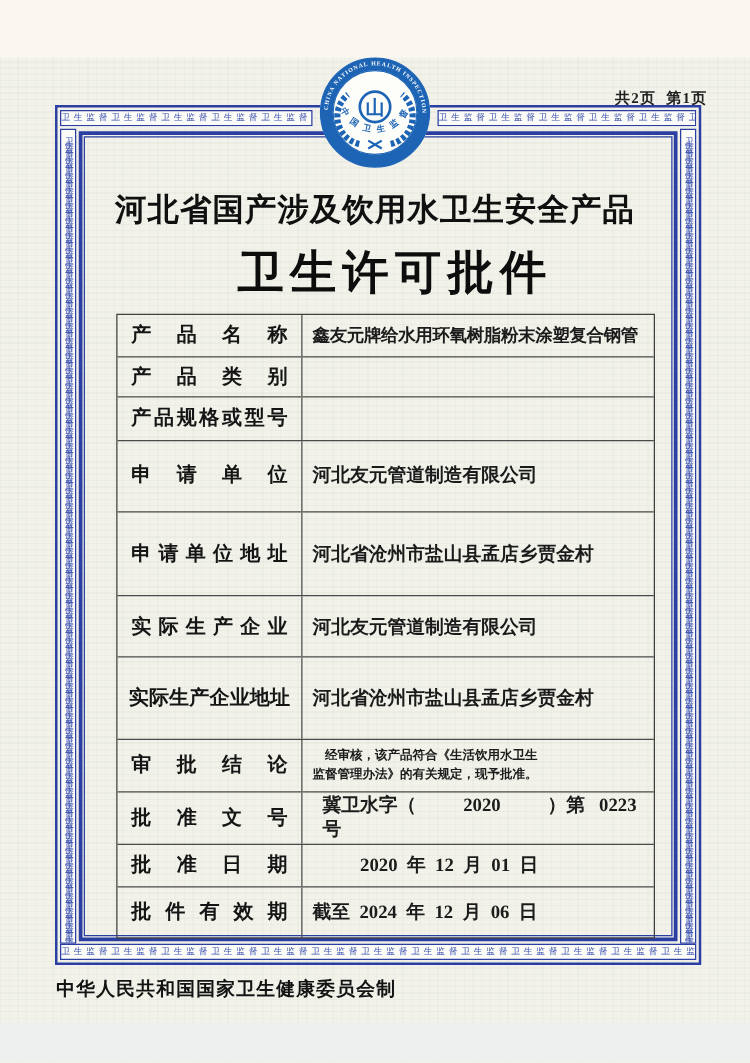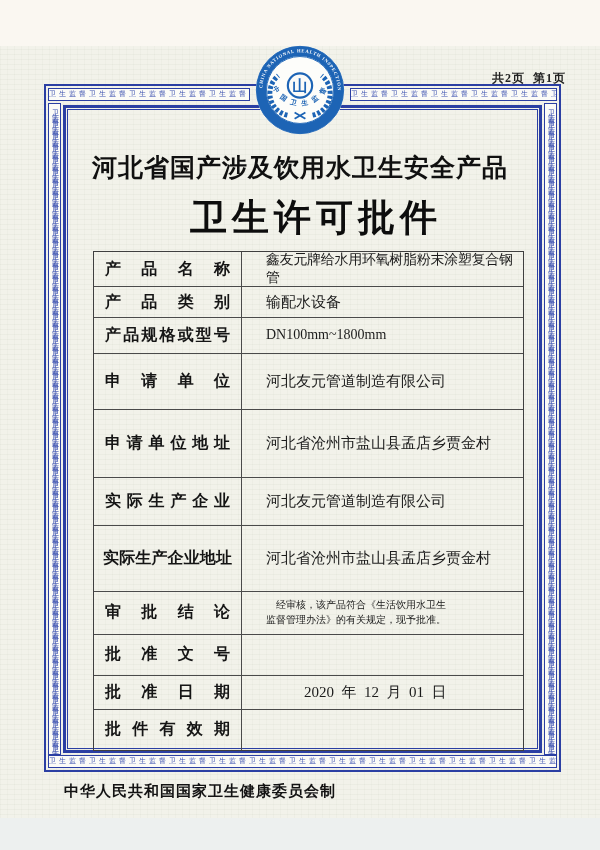--- a/index.html
+++ b/index.html
@@ -69,22 +69,22 @@
   .row{display:flex;border-top:1px solid #4a4a4a;}
   .row:first-child{border-top:none;}
   .cell{box-sizing:border-box;}
   .label{
     flex:0 0 148px;display:flex;justify-content:space-between;align-items:center;
     padding:0 11px;font-size:16px;font-weight:bold;color:#151515;
     border-right:1px solid #4a4a4a;
   }
   .value{
     flex:1;display:flex;align-items:center;
-    font-size:15px;font-weight:normal;color:#1b1b1b;
-    padding-left:8px;padding-right:4px;white-space:pre-wrap;margin-left:16px;
+    font-size:15px;font-weight:bold;color:#1b1b1b;
+    padding-left:8px;padding-right:4px;white-space:pre-wrap;
   }
   .row:nth-child(1){height:34px;}
   .row:nth-child(1) .value{font-size:14px;letter-spacing:-0.3px;}
   .row:nth-child(2){height:31px;}
   .row:nth-child(3){height:35px;}
   .row:nth-child(3) .value{font-size:14px;}
   .row:nth-child(4){height:57px;}
   .row:nth-child(5){height:68px;}
   .row:nth-child(6){height:48px;}
   .row:nth-child(7){height:67px;}
@@ -94,21 +94,21 @@
   .row:nth-child(9){height:41px;}
   .row:nth-child(9) .value{padding-left:16px;}
   .row:nth-child(10){height:34px;}
   .row:nth-child(10) .value{padding-left:46px;}
   .row:nth-child(11){height:41px;}
   .row:nth-child(11) .value{padding-left:8px;}
 
   
   .footer{
     position:absolute;left:45px;top:782px;
-    font-size:15px;font-weight:bold;letter-spacing:1px;color:#131313;margin-left:19px;
+    font-size:15px;font-weight:bold;letter-spacing:1px;color:#131313;
   }
 </style>
 </head>
 <body>
 
 <div class="page">
   <div class="top-white"></div>
   <div class="bottom-shade"></div>
 
   <div class="page-info">共2页  第1页</div>
@@ -163,34 +163,32 @@
     <div class="cell value">鑫友元牌给水用环氧树脂粉末涂塑复合钢管</div>
   </div>
 
   <div class="row">
     <div class="cell label">
           <span>产</span>
           <span>品</span>
           <span>类</span>
           <span>别</span>
         </div>
-    <div class="cell value">输配水设备</div>
   </div>
 
   <div class="row">
     <div class="cell label">
           <span>产</span>
           <span>品</span>
           <span>规</span>
           <span>格</span>
           <span>或</span>
           <span>型</span>
           <span>号</span>
         </div>
-    <div class="cell value">DN100mm~1800mm</div>
   </div>
 
   <div class="row">
     <div class="cell label">
           <span>申</span>
           <span>请</span>
           <span>单</span>
           <span>位</span>
         </div>
     <div class="cell value">河北友元管道制造有限公司</div>
@@ -245,37 +243,39 @@
 监督管理办法》的有关规定，现予批准。</div>
   </div>
 
   <div class="row">
     <div class="cell label">
           <span>批</span>
           <span>准</span>
           <span>文</span>
           <span>号</span>
         </div>
+    <div class="cell value">冀卫水字（          2020          ）第   0223   号</div>
   </div>
 
   <div class="row">
     <div class="cell label">
           <span>批</span>
           <span>准</span>
           <span>日</span>
           <span>期</span>
         </div>
     <div class="cell value">2020  年  12  月  01  日</div>
   </div>
 
   <div class="row">
     <div class="cell label">
           <span>批</span>
           <span>件</span>
           <span>有</span>
           <span>效</span>
           <span>期</span>
         </div>
+    <div class="cell value">截至  2024  年  12  月  06  日</div>
   </div>
 </div>
 
   <div class="footer">中华人民共和国国家卫生健康委员会制</div>
 </div>
 
 </body></html>

